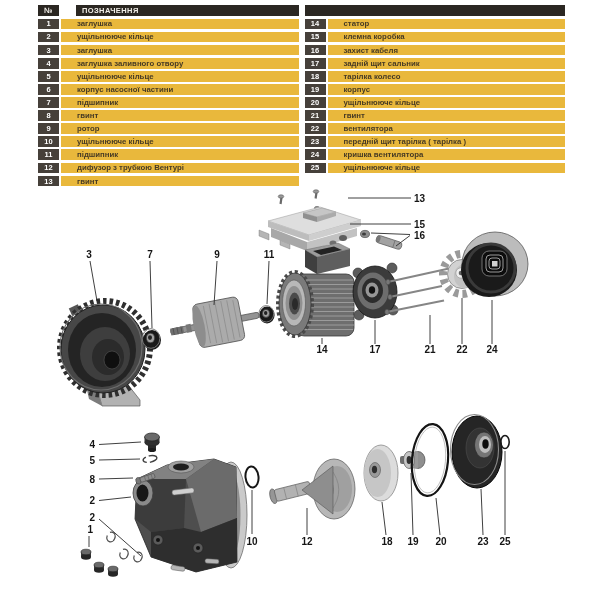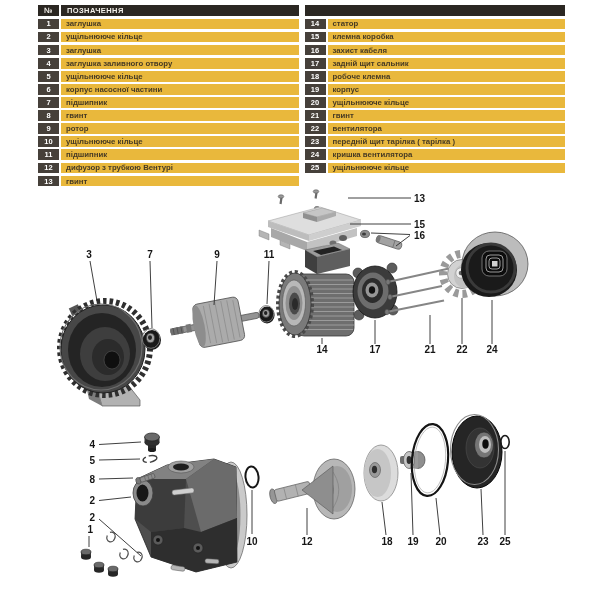--- a/index.html
+++ b/index.html
@@ -8,27 +8,27 @@
   }
   html,body{margin:0;padding:0;}
   body{width:600px;height:600px;position:relative;background:#ffffff;
        font-family:"Liberation Sans",sans-serif;overflow:hidden;}
   .tables{position:absolute;top:5px;left:38px;width:527px;display:flex;gap:6px;}
   .tcol{flex:1;min-width:0;}
   .thead{display:flex;gap:2px;height:11px;margin-bottom:2.5px;}
   .th-no{width:21px;background:var(--header-bg);color:var(--header-text);
          font-size:7.5px;font-weight:bold;display:flex;align-items:center;justify-content:center;}
   .th-bar{flex:1;background:var(--header-bg);color:var(--header-text);font-size:7.5px;
-          font-weight:bold;display:flex;align-items:center;padding-left:6px;letter-spacing:.4px;}
+          font-weight:bold;display:flex;align-items:center;padding-left:6px;letter-spacing:.4px;margin-left:15px;}
   .th-full{height:11px;background:var(--header-bg);margin-bottom:2.5px;}
   .prow{display:flex;gap:2px;height:10.8px;margin-bottom:2.3px;}
   .num{width:21px;background:var(--num-bg);color:#ffffff;font-size:7.5px;font-weight:bold;
        display:flex;align-items:center;justify-content:center;flex:none;}
   .desc{flex:1;background:var(--row-bg);color:var(--row-text);font-size:7.8px;font-weight:bold;
-        display:flex;align-items:center;padding-left:5px;white-space:nowrap;overflow:hidden;}
+        display:flex;align-items:center;padding-left:16px;white-space:nowrap;overflow:hidden;}
   .diagram{position:absolute;top:188px;left:0;width:600px;height:412px;}
   svg text{font-family:"Liberation Sans",sans-serif;font-size:10px;font-weight:bold;fill:#151515;}
   svg .ldr{stroke:var(--line);stroke-width:.9;fill:none;}
 </style>
 </head>
 <body>
 
 <div class="tables">
   <div class="tcol">
     <div class="thead">
@@ -101,21 +101,21 @@
     <div class="prow">
         <div class="num">16</div>
         <div class="desc">захист кабеля</div>
       </div>
     <div class="prow">
         <div class="num">17</div>
         <div class="desc">задній щит сальник</div>
       </div>
     <div class="prow">
         <div class="num">18</div>
-        <div class="desc">робоче клемна</div>
+        <div class="desc">тарілка колесо</div>
       </div>
     <div class="prow">
         <div class="num">19</div>
         <div class="desc">корпус</div>
       </div>
     <div class="prow">
         <div class="num">20</div>
         <div class="desc">ущільнююче кільце</div>
       </div>
     <div class="prow">

